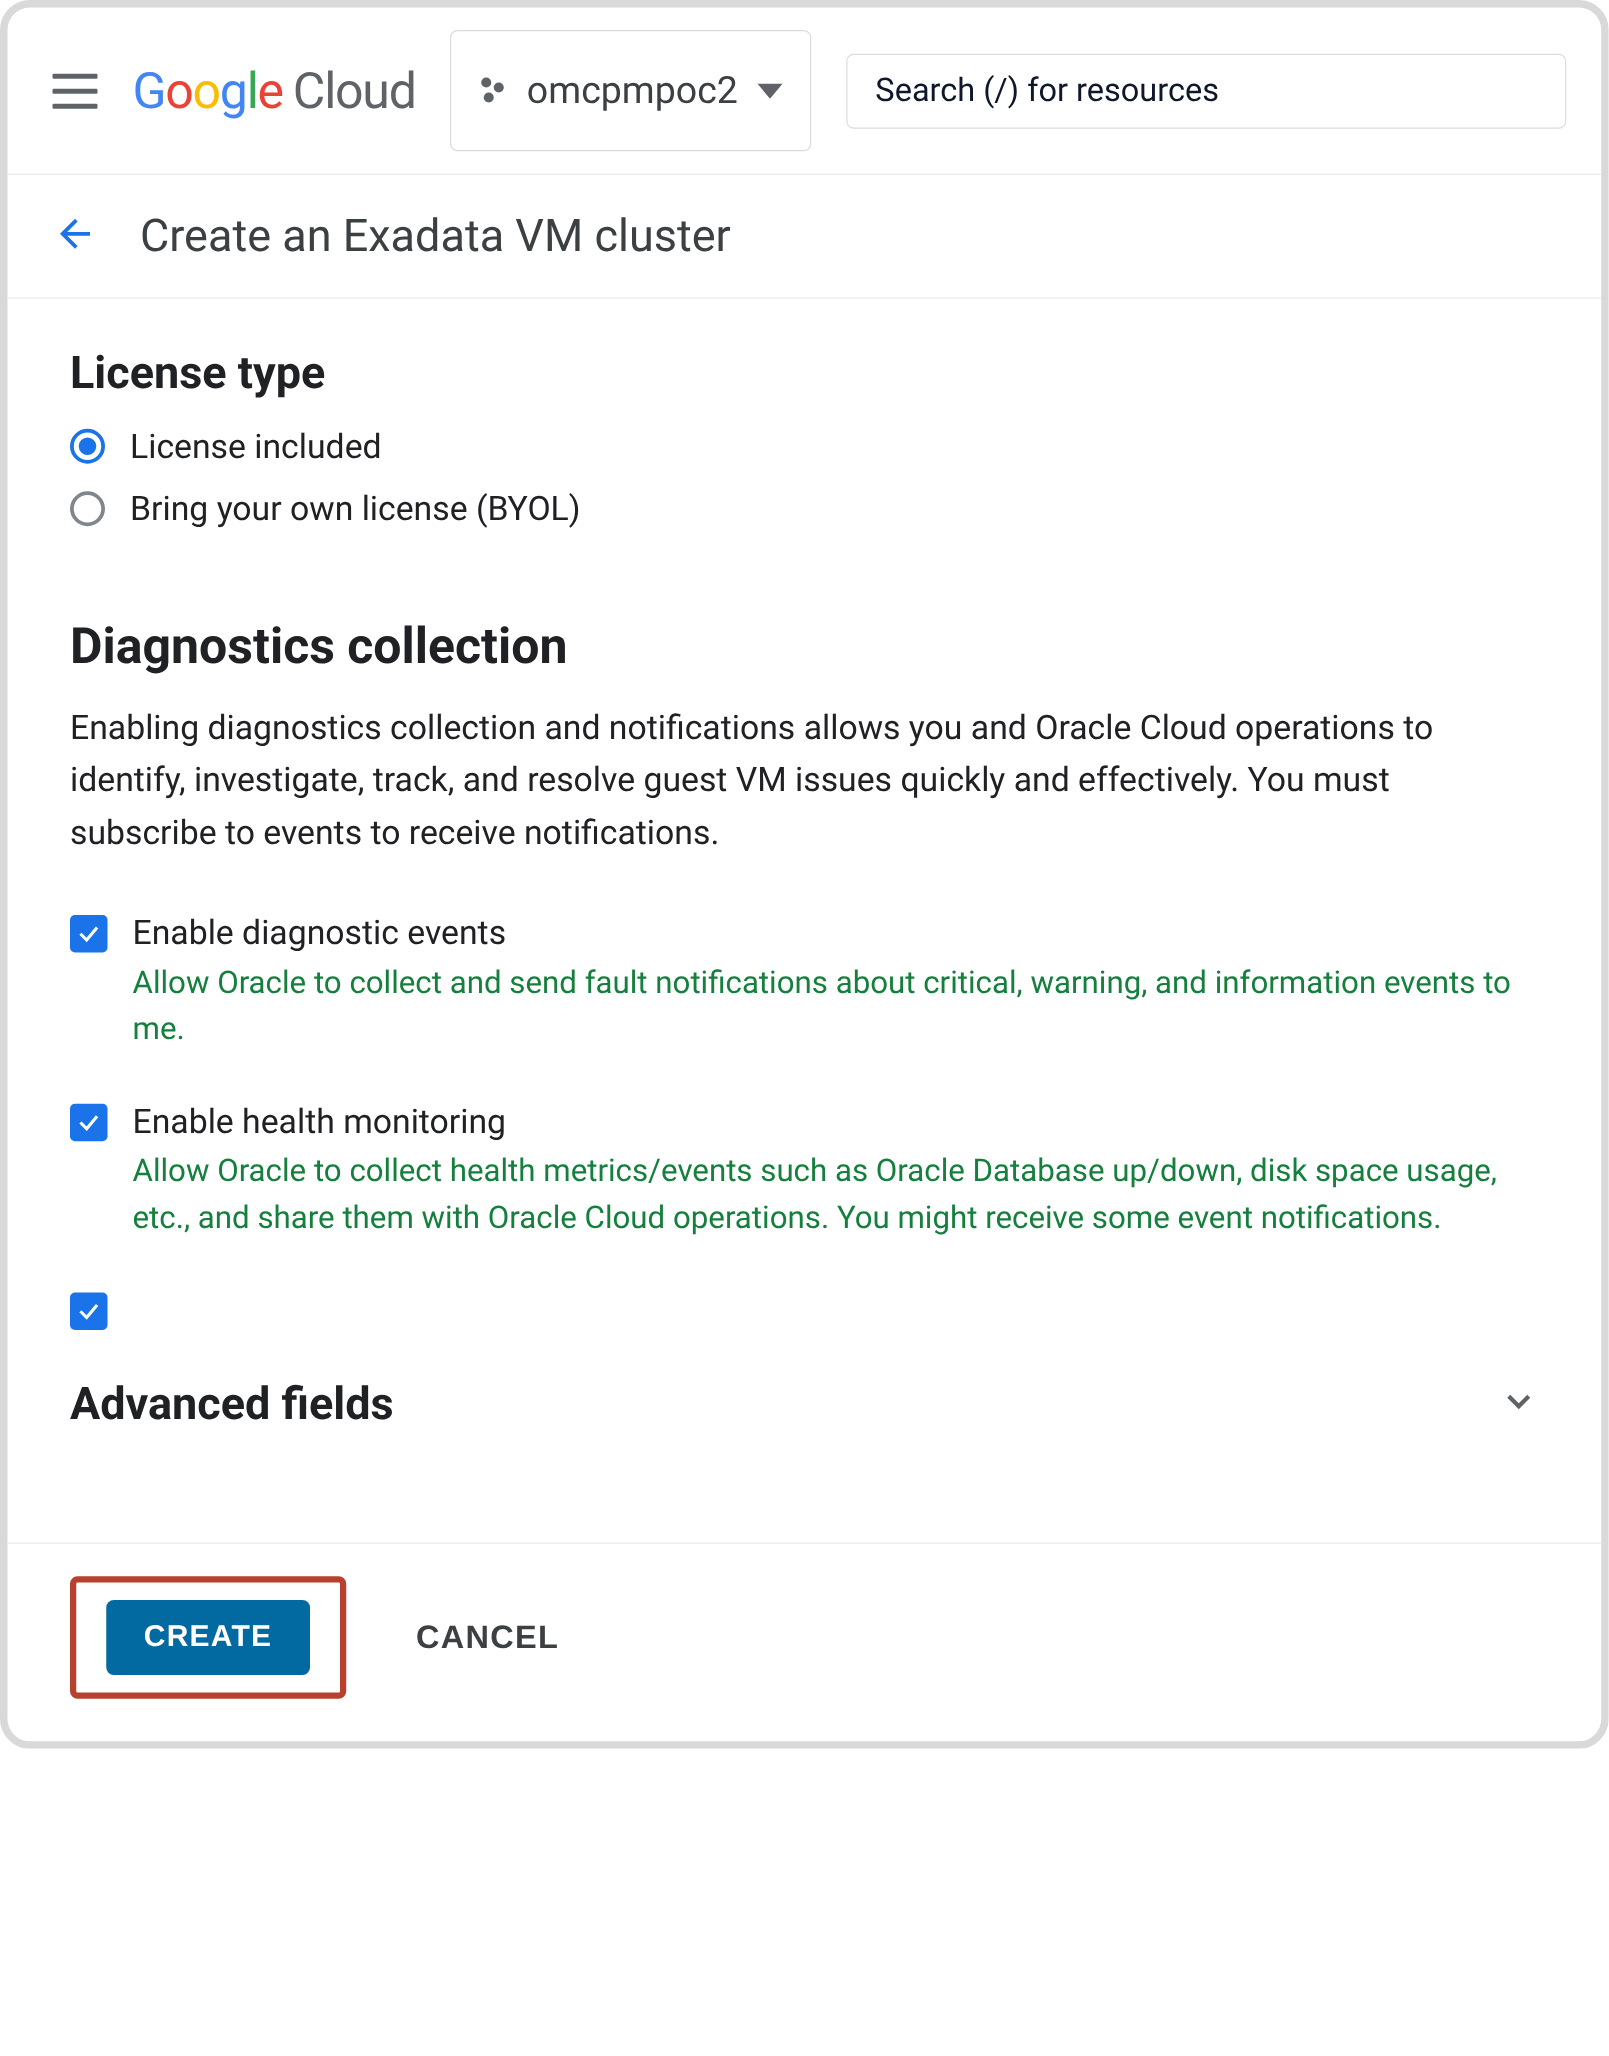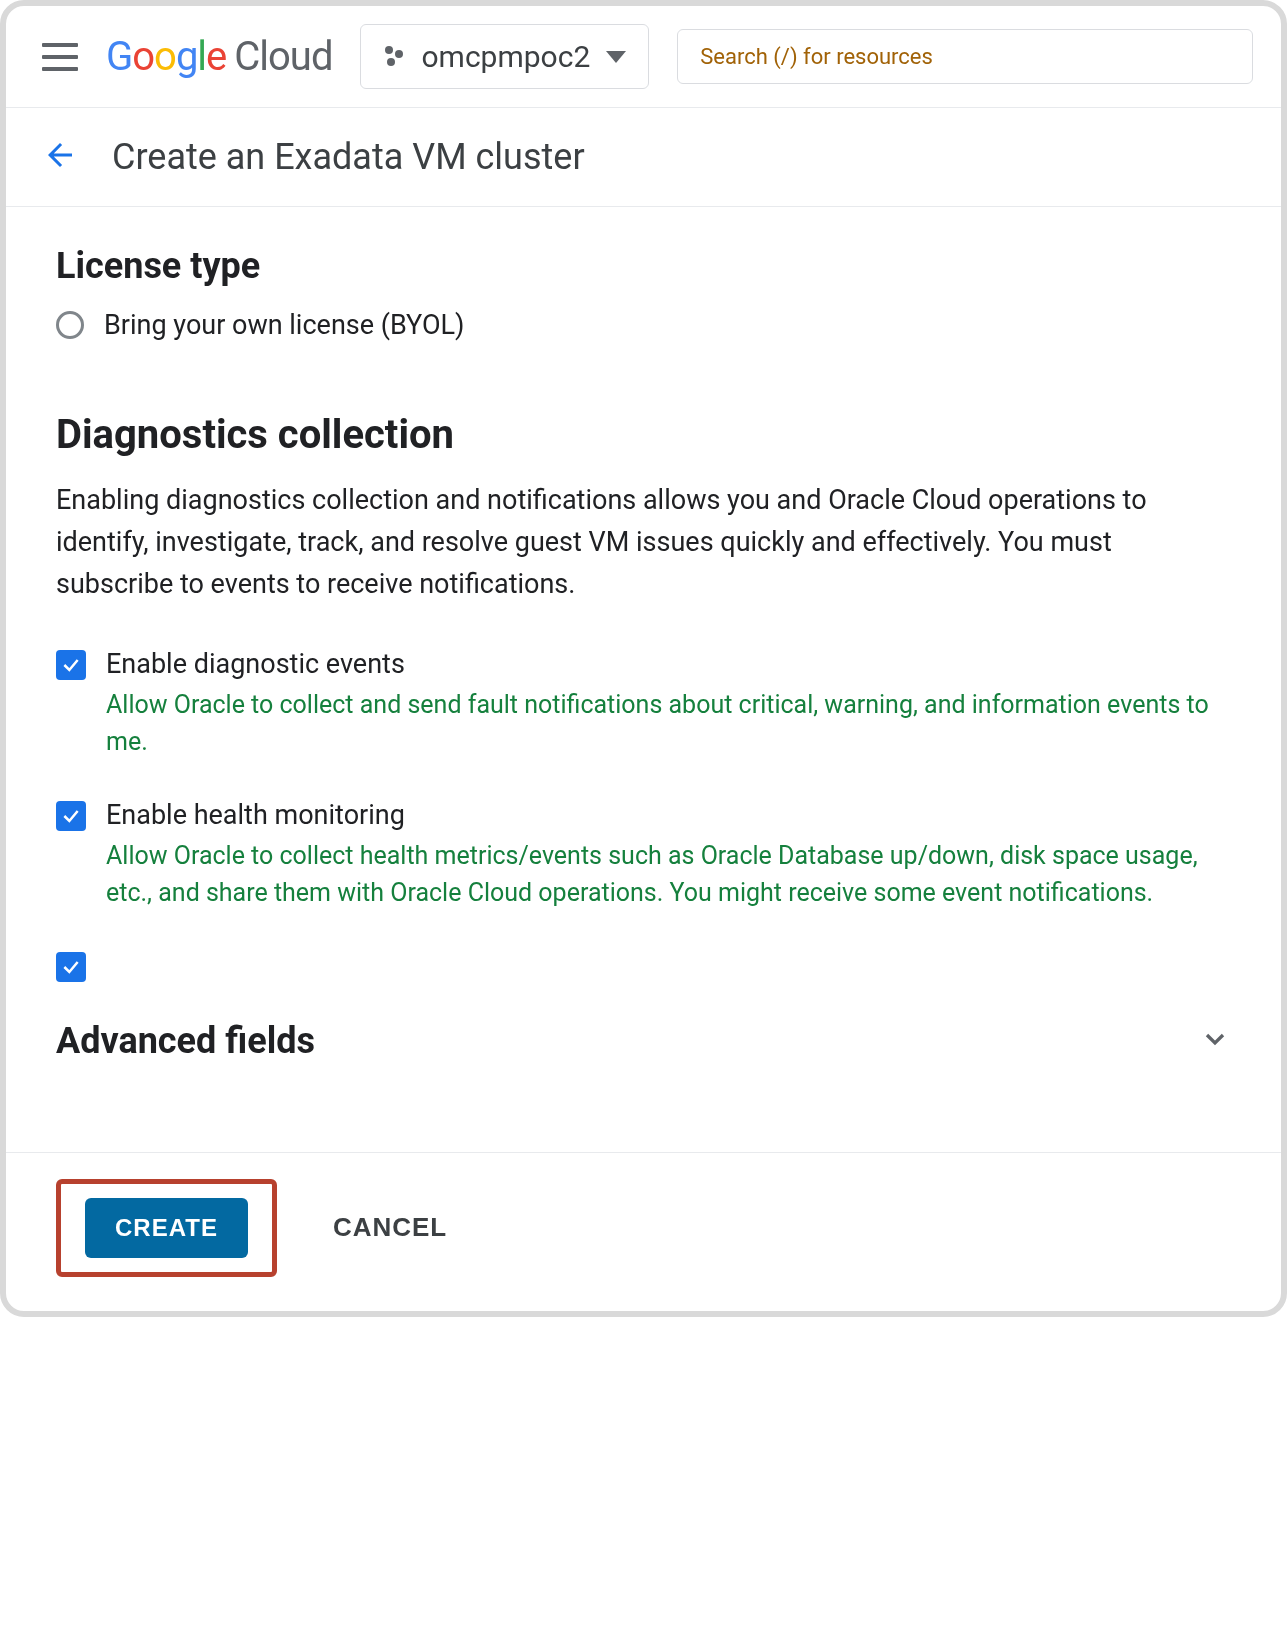--- a/index.html
+++ b/index.html
@@ -45,41 +45,41 @@
   .logo .o1{color:#EA4335;}
   .logo .o2{color:#FBBC05;}
   .logo .g2{color:#4285F4;}
   .logo .l1{color:#34A853;}
   .logo .e1{color:#EA4335;}
   .logo .cloud{color:#5f6368;font-weight:400;margin-left:8px;}
   .project-picker{
     display:flex;align-items:center;gap:16px;
     border:1px solid var(--border);
     border-radius:6px;
-    padding:14px 22px;
+    padding:30px 22px;
     font-size:30px;
     color:#3c4043;
     cursor:pointer;
     white-space:nowrap;
   }
   .project-picker .dots{position:relative;width:22px;height:22px;}
   .project-picker .dots i{position:absolute;width:8px;height:8px;border-radius:50%;background:#5f6368;}
   .project-picker .dots i:nth-child(1){left:2px;top:0;}
   .project-picker .dots i:nth-child(2){left:12px;top:4px;}
   .project-picker .dots i:nth-child(3){left:4px;top:12px;}
   .project-picker .caret{
     width:0;height:0;border-left:10px solid transparent;border-right:10px solid transparent;border-top:12px solid #5f6368;
   }
   .searchbox{
     flex:1;
     border:1px solid var(--border);
     border-radius:6px;
     padding:14px 22px;
-    font-size:22px;
-    color:#a16207;
+    font-size:26px;
+    color:#0f172a;
     overflow:hidden;
     white-space:nowrap;
   }
 
   
   .pagehead{
     display:flex;align-items:center;gap:34px;
     padding:28px 36px;
     border-bottom:1px solid #e8eaed;
   }
@@ -182,20 +182,24 @@
         </svg>
     </span>
     <span class="pagetitle">Create an Exadata VM cluster</span>
   </div>
 
   <div class="content">
 
     <h2 class="section">License type</h2>
 
     <div class="radio-row">
+      <span class="radio checked"></span>
+      <span class="radio-label">License included</span>
+    </div>
+    <div class="radio-row">
       <span class="radio"></span>
       <span class="radio-label">Bring your own license (BYOL)</span>
     </div>
 
     <h2 class="section big" style="margin-top:70px;">Diagnostics collection</h2>
     <p class="desc">Enabling diagnostics collection and notifications allows you and Oracle Cloud operations to identify, investigate, track, and resolve guest VM issues quickly and effectively. You must subscribe to events to receive notifications.</p>
 
     <div class="check-block">
       <span class="checkbox">
         <svg viewBox="0 0 24 24">

